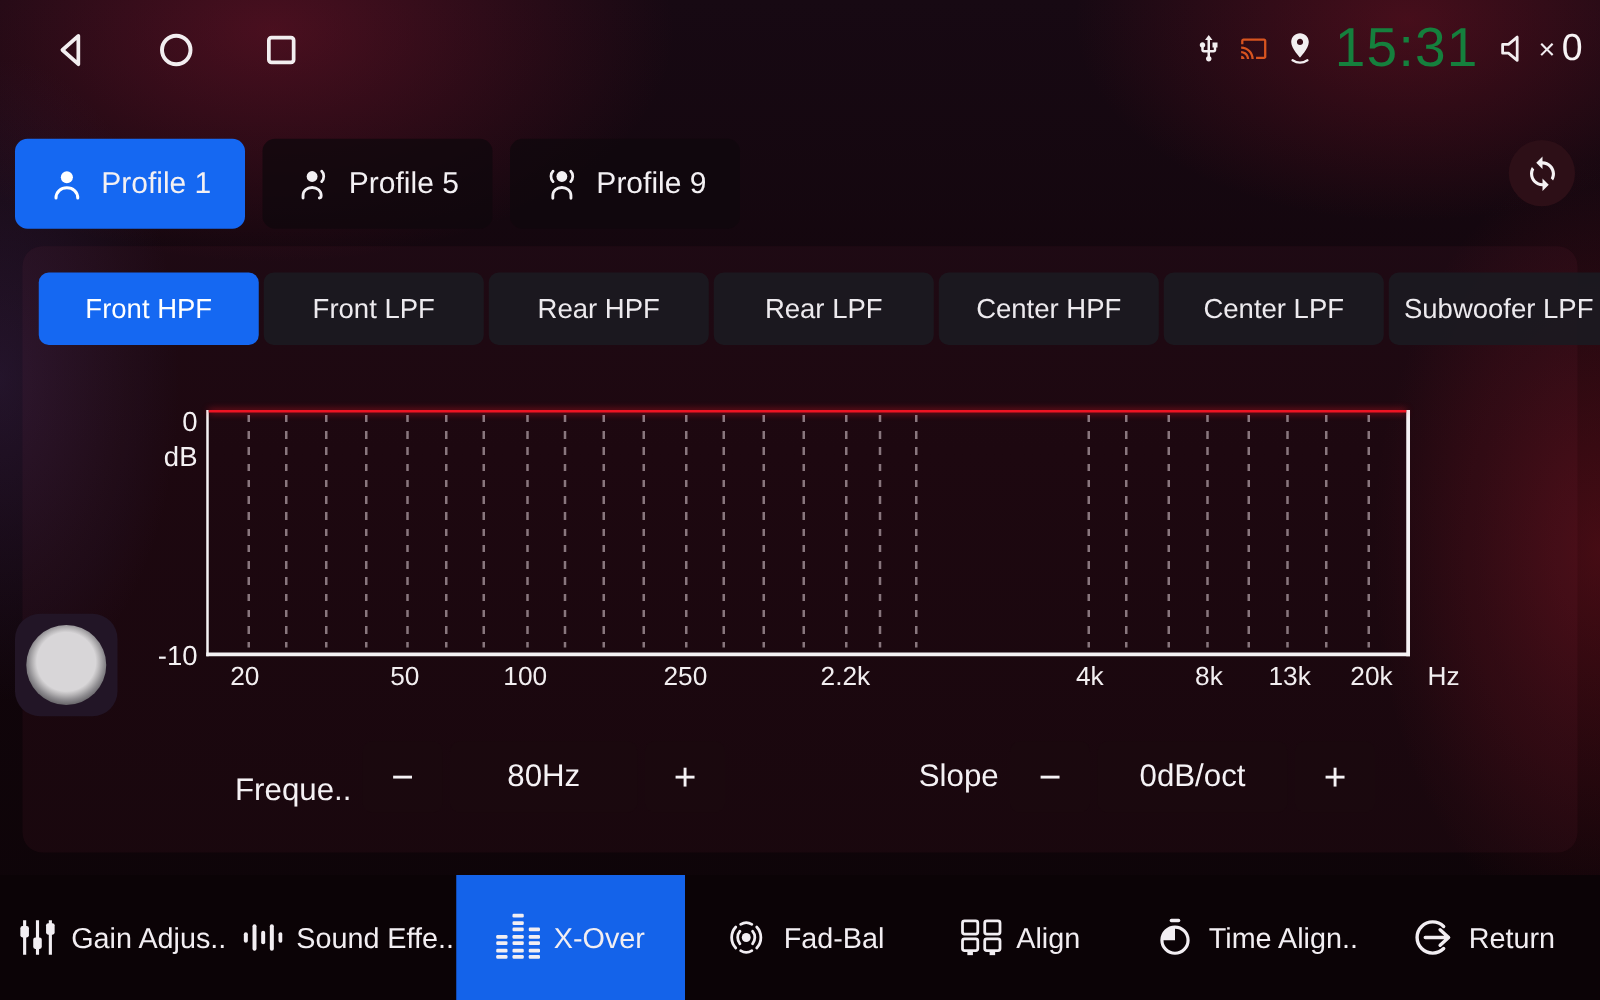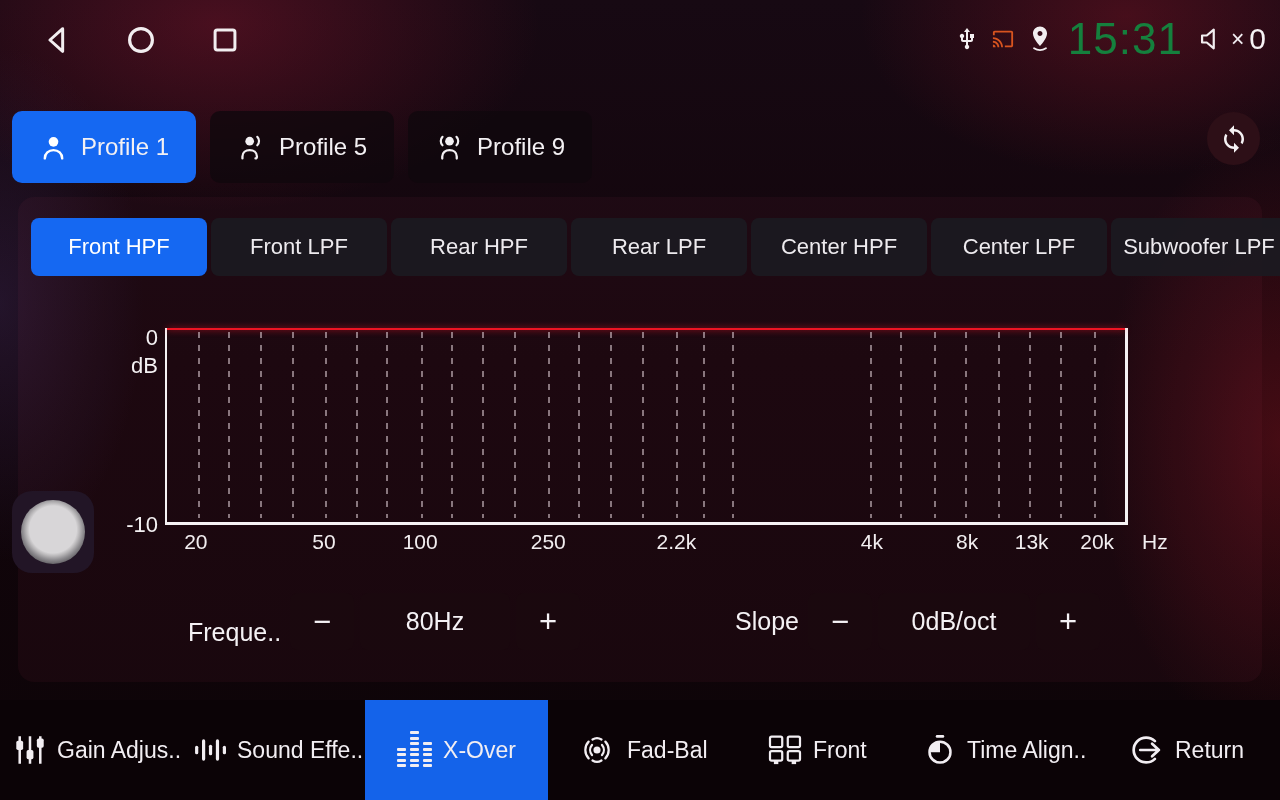--- a/index.html
+++ b/index.html
@@ -293,21 +293,21 @@
 
   <div class="nav-item" style="left:768px;">
     <svg width="34" height="30" viewBox="0 0 30 27">
       <rect x="1.5" y="1.5" width="11" height="9.5" rx="1.5" fill="none" stroke="#f2eef2" stroke-width="2"></rect>
       <rect x="17.5" y="1.5" width="11" height="9.5" rx="1.5" fill="none" stroke="#f2eef2" stroke-width="2"></rect>
       <rect x="1.5" y="14.5" width="11" height="8.5" rx="1.5" fill="none" stroke="#f2eef2" stroke-width="2"></rect>
       <rect x="17.5" y="14.5" width="11" height="8.5" rx="1.5" fill="none" stroke="#f2eef2" stroke-width="2"></rect>
       <rect x="5" y="23" width="4" height="3.2" fill="#f2eef2"></rect>
       <rect x="21" y="23" width="4" height="3.2" fill="#f2eef2"></rect>
     </svg>
-    <span>Front</span>
+    <span>Align</span>
   </div>
 
   <div class="nav-item" style="left:924px;">
     <svg width="32" height="32" viewBox="0 0 28 30">
       <rect x="10" y="1" width="8" height="2.6" rx="1.3" fill="#f2eef2"></rect>
       <circle cx="14" cy="17" r="9.8" fill="none" stroke="#f2eef2" stroke-width="2.4"></circle>
       <path d="M14 17 L14 7.5 A9.5 9.5 0 0 0 4.6 17 Z" fill="#f2eef2"></path>
     </svg>
     <span>Time Align..</span>
   </div>

